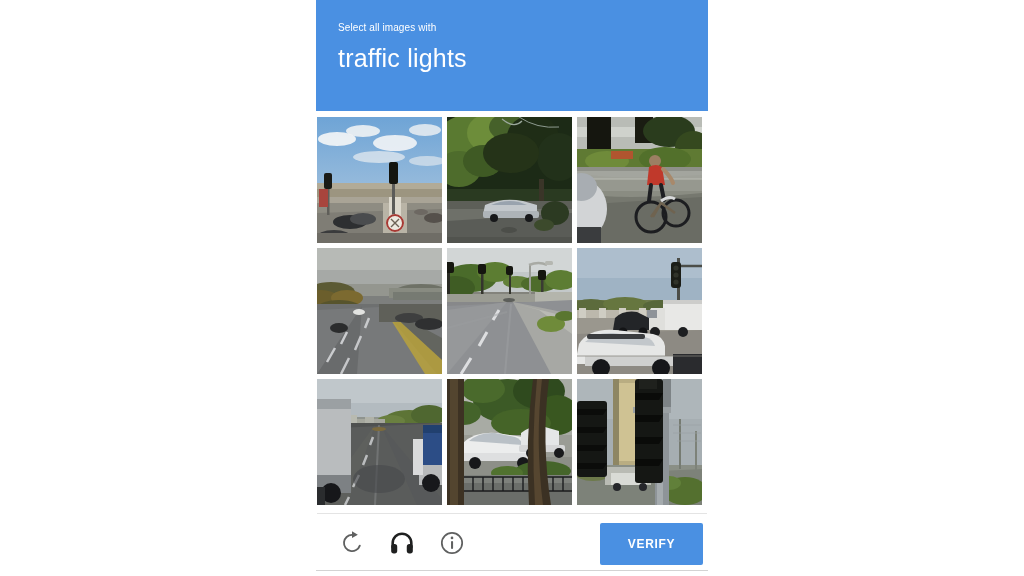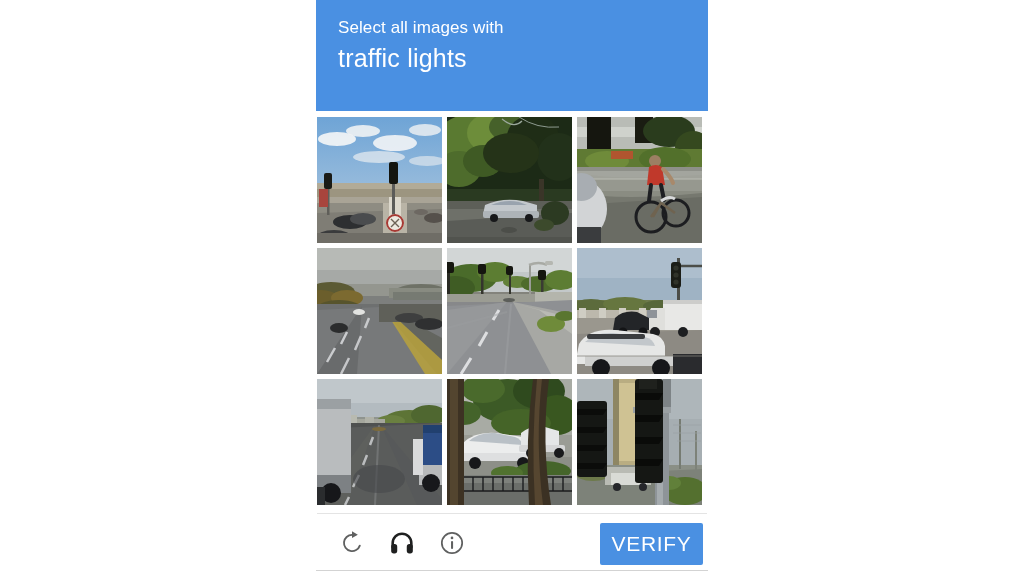--- a/index.html
+++ b/index.html
@@ -40,21 +40,21 @@
     left: 0;
     top: 0;
     width: 392px;
     height: 111px;
     background: #4a90e2;
     box-sizing: border-box;
     padding: 18px 22px 0 22px;
   }
   .cap-header-line1 {
     color: #ffffff;
-    font-size: 17px;
+    font-size: 10px;
     line-height: 20px;
     font-weight: 400;
     letter-spacing: 0.1px;
   }
   .cap-header-line2 {
     color: #ffffff;
     font-size: 25px;
     line-height: 32px;
     font-weight: normal;
     letter-spacing: 0.2px;
@@ -121,22 +121,22 @@
     position: absolute;
     left: 284px;
     top: 9px;
     width: 103px;
     height: 42px;
     background: #4a90e2;
     border: none;
     border-radius: 2px;
     color: #ffffff;
     font-family: "Liberation Sans", sans-serif;
-    font-size: 21px;
-    font-weight: normal;
+    font-size: 12px;
+    font-weight: bold;
     letter-spacing: 0.7px;
     cursor: pointer;
     padding: 0;
   }
 </style>
 </head>
 <body>
 
 <div id="stage">
 

